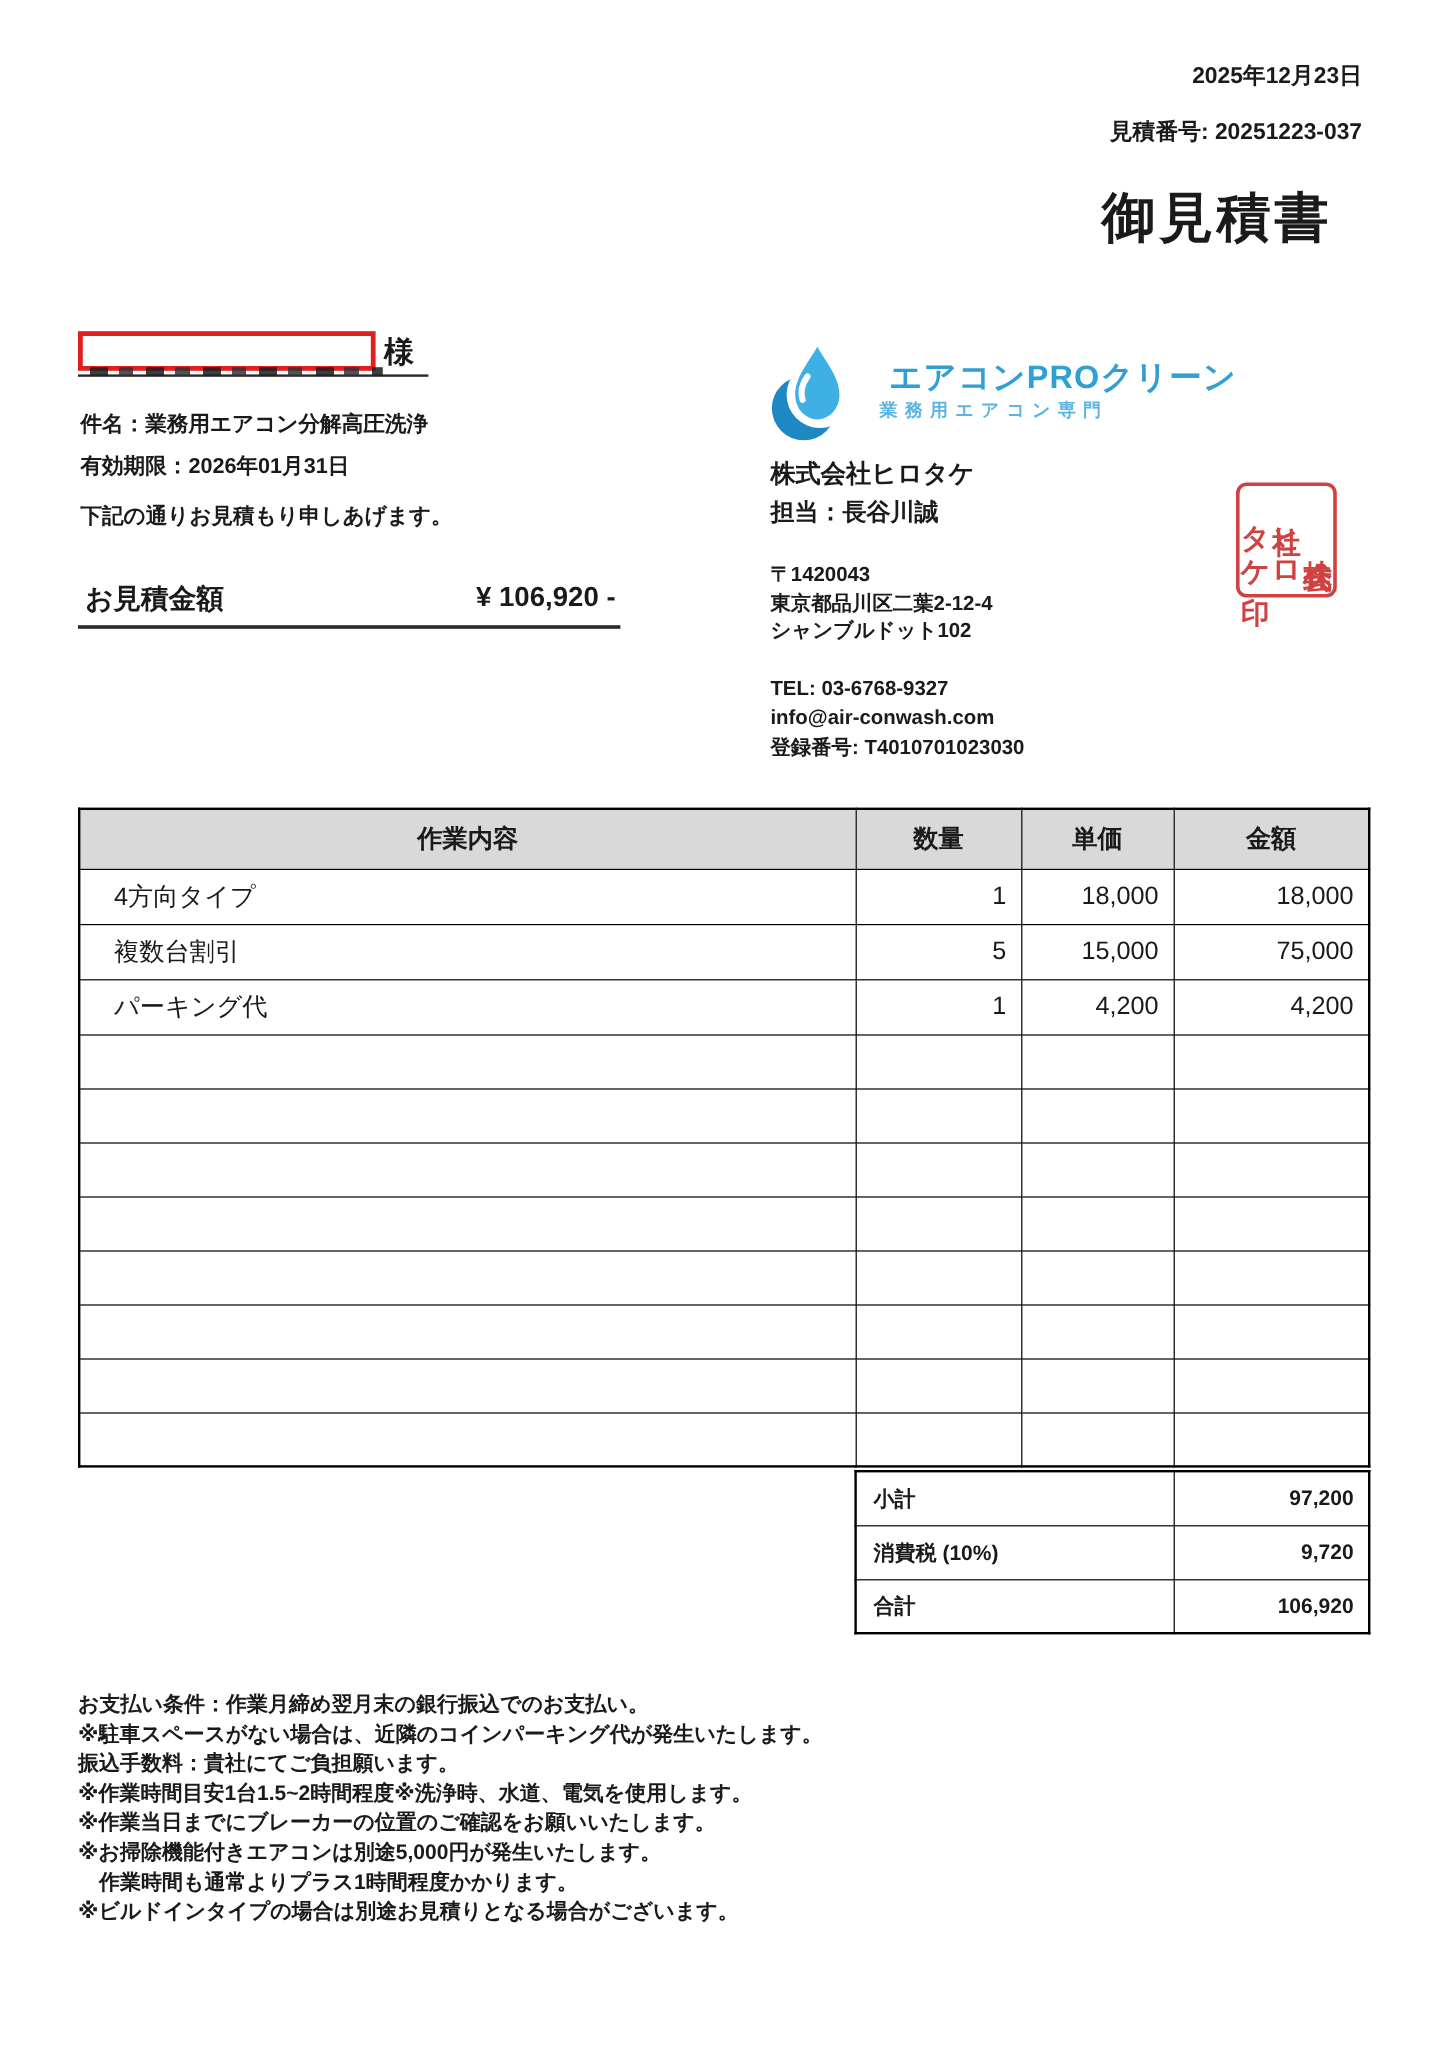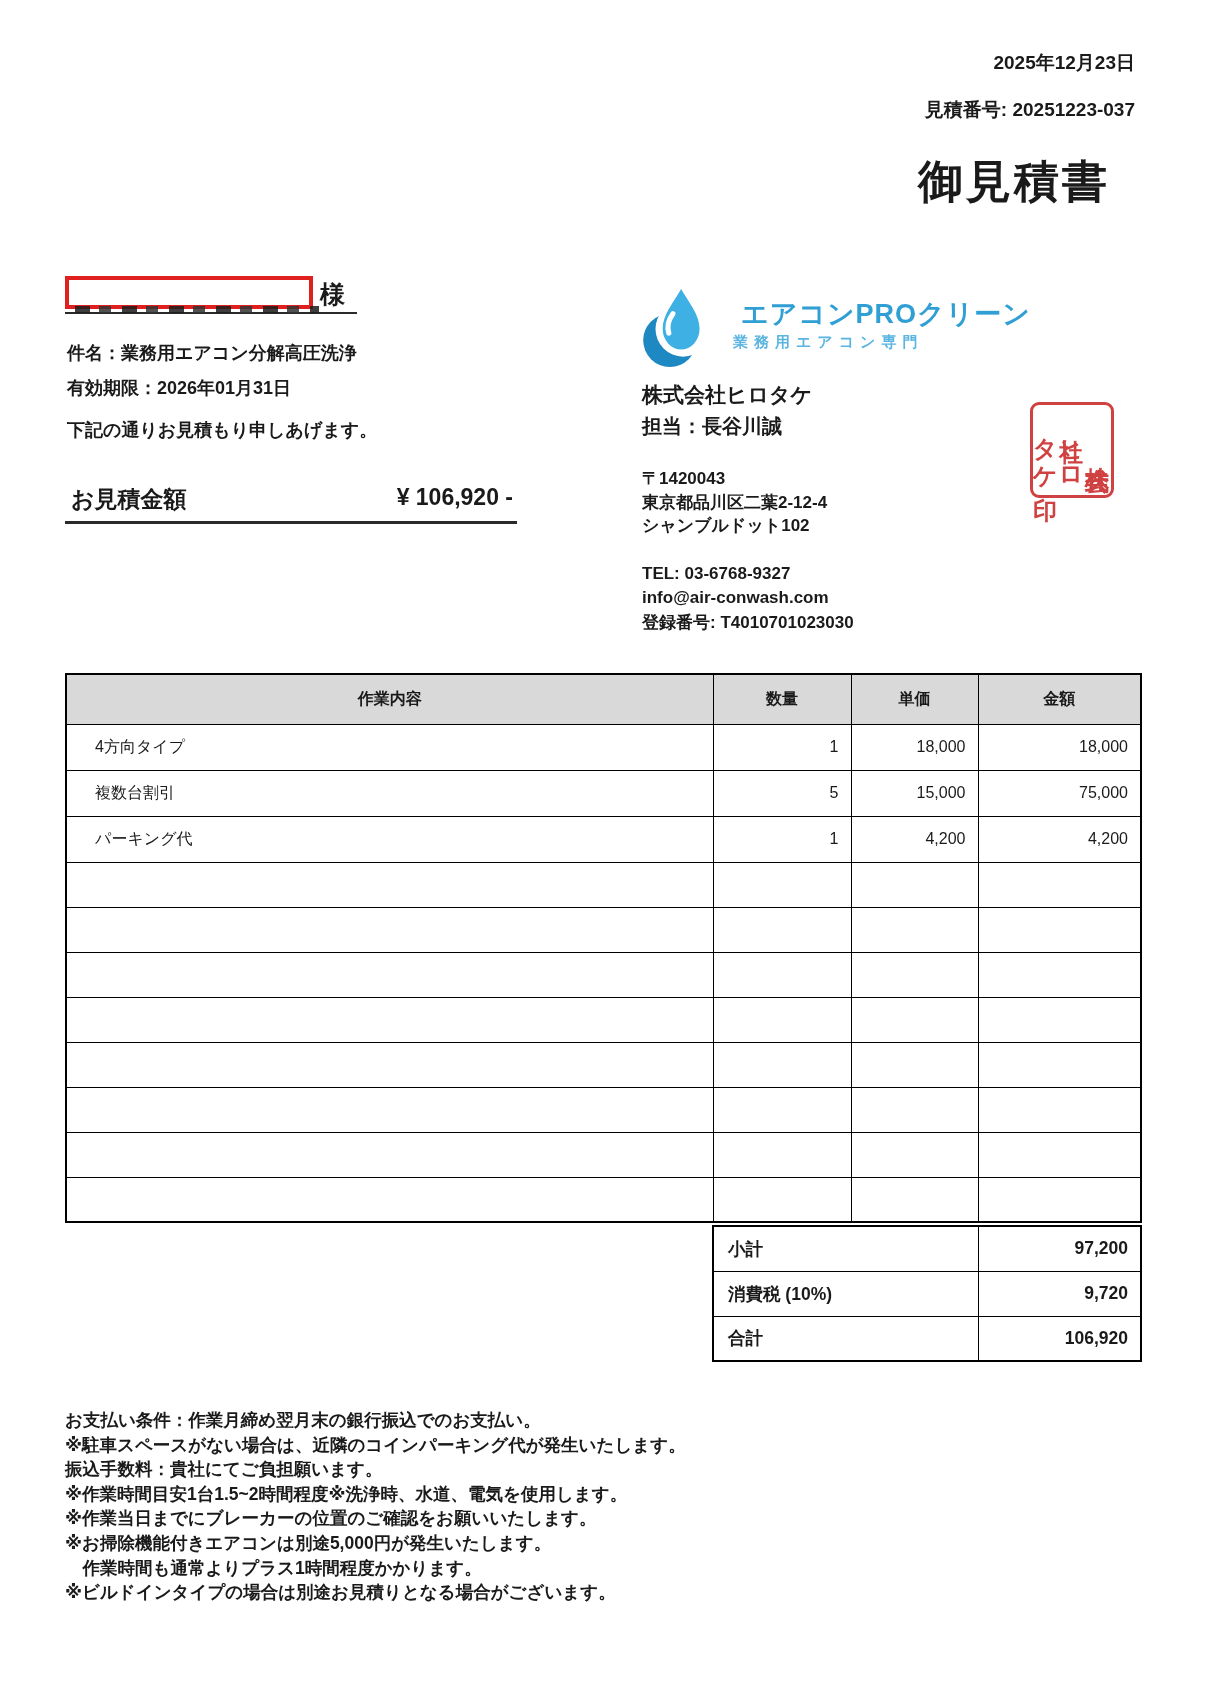--- a/index.html
+++ b/index.html
@@ -63,21 +63,21 @@
     border:3px solid #cd3131; border-radius:9px; color:#cd3131;
     writing-mode:vertical-rl; font-size:24px; font-weight:700;
     line-height:26px; padding:3px 1px; text-align:center; letter-spacing:2px;
     opacity:.92;
   }
   .stamp span { display:block; }
 
   
   table { border-collapse:collapse; table-layout:fixed; }
   .items-table { position:absolute; left:65px; top:673px; width:1075px; border:2px solid #000; }
-  .items-table th, .items-table td { border:1.5px solid #000; font-size:16px; overflow:hidden; }
+  .items-table th, .items-table td { border:1.5px solid #000; font-size:21px; overflow:hidden; }
   .items-table th { height:50px; background:#d9d9d9; font-weight:700; text-align:center; }
   .items-table tr.filled td { height:46px; }
   .items-table tr.empty td { height:45px; }
   td.item  { text-align:left;  padding-left:28px;  font-weight:500; }
   td.num   { text-align:right; padding-right:12px; font-weight:500; }
 
   .totals-table { position:absolute; left:712px; top:1225px; width:428px; border:2px solid #000; }
   .totals-table td { border:1.5px solid #000; height:45px; font-size:17.5px; font-weight:600; }
   td.t-label { text-align:left;  padding-left:14px; }
   td.t-value { text-align:right; padding-right:12px; }

